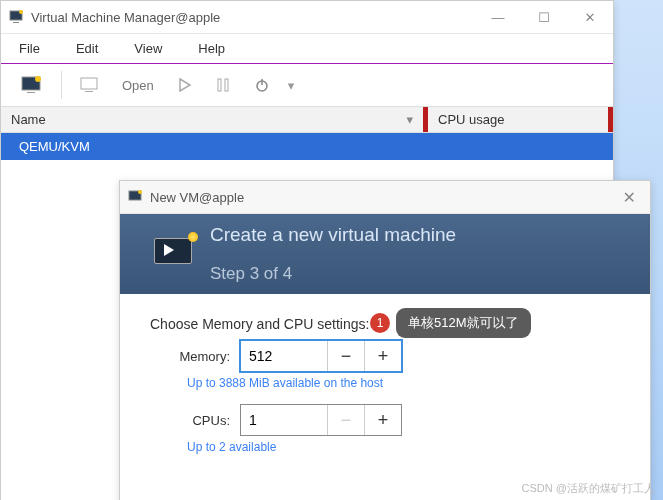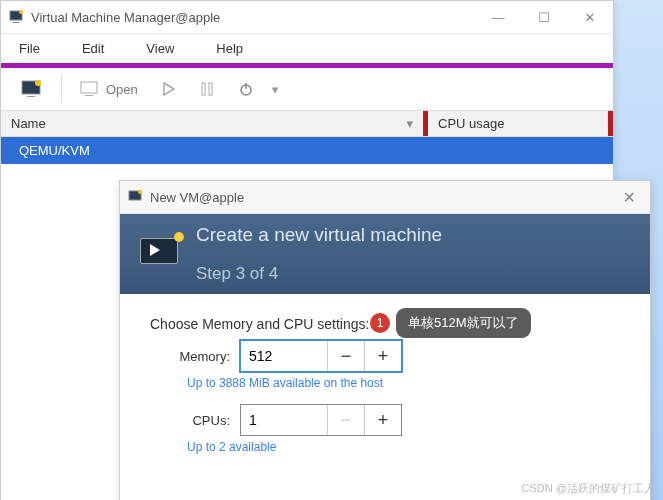--- a/index.html
+++ b/index.html
@@ -3,35 +3,35 @@
 <meta charset="utf-8">
 <style>
 body{margin:0;font-family:"Segoe UI",Tahoma,sans-serif;font-size:13px;color:#333;background:#fff;width:663px;height:500px;overflow:hidden;position:relative}
 .win{position:absolute;background:#fff;border:1px solid #ccc;box-shadow:0 2px 8px rgba(0,0,0,.15)}
 .mainwin{left:0;top:0;width:612px;height:500px}
 .titlebar{display:flex;align-items:center;padding:4px 8px;background:#fff;border-bottom:1px solid #e8e8e8;height:24px}
 .titlebar .appicon{width:16px;height:16px;margin-right:6px}
 .titlebar .title{flex:1;color:#555}
 .winbtns{display:flex;gap:16px;color:#888}
 .winbtn{width:30px;text-align:center;cursor:pointer}
-.menubar{display:flex;gap:22px;padding:4px 8px;border-bottom:5px solid #a21caf}
+.menubar{display:flex;gap:16px;padding:4px 8px;border-bottom:1px solid #a21caf}
 .menuitem{padding:3px 10px;cursor:pointer}
 .toolbar{display:flex;align-items:center;padding:6px 10px;gap:4px;border-bottom:1px solid #ddd}
-.tbtn{display:flex;align-items:center;gap:6px;padding:6px 10px;color:#777;cursor:pointer}
+.tbtn{display:flex;align-items:center;gap:22px;padding:6px 10px;color:#777;cursor:pointer}
 .tsep{width:1px;height:28px;background:#ddd;margin:0 4px}
 .columnhdr{display:flex;background:#f2f2f2;border-bottom:1px solid #ddd}
 .colname{padding:5px 10px;border-right:5px solid #b91c1c}
 .col-name{flex:1}
 .col-cpu{width:160px}
 .droparrow{float:right;color:#888}
 .row-sel{background:#2c6ed5;color:#fff;padding:6px 18px}
 .dlg{left:119px;top:180px;width:530px;height:320px}
 .dlg .titlebar{background:#f7f7f7}
 .dlg-close{color:#888;font-size:16px;cursor:pointer;padding:0 6px}
-.wizhdr{background:#3f5a7d;background:linear-gradient(#4a688c,#3a5577);color:#fff;display:flex;align-items:center;padding:10px 16px;gap:14px}
+.wizhdr{background:#3f5a7d;background:linear-gradient(#4a688c,#3a5577);color:#fff;display:flex;align-items:center;padding:10px 30px;gap:14px}
 .wizicon{width:46px;height:40px;position:relative}
 .wizicon .screen{position:absolute;inset:4px 4px 10px 4px;background:#1b2a3a;border:1px solid #aaa;border-radius:2px}
 .wizicon .play{position:absolute;left:14px;top:10px;width:0;height:0;border-left:10px solid #fff;border-top:6px solid transparent;border-bottom:6px solid transparent}
 .wizicon .star{position:absolute;right:-2px;top:-2px;width:10px;height:10px;background:radial-gradient(circle,#ffe36b,#f5b300);border-radius:50%}
 .wiztitle{font-size:19px;color:#d9e6f5}
 .wizstep{font-size:17px;color:#b8c8db;margin-top:18px}
 .wizbody{padding:22px 30px}
 .sect{font-size:14px;margin-bottom:8px}
 .frow{display:flex;align-items:center;margin-bottom:4px}
 .flabel{width:80px;text-align:right;padding-right:10px}

